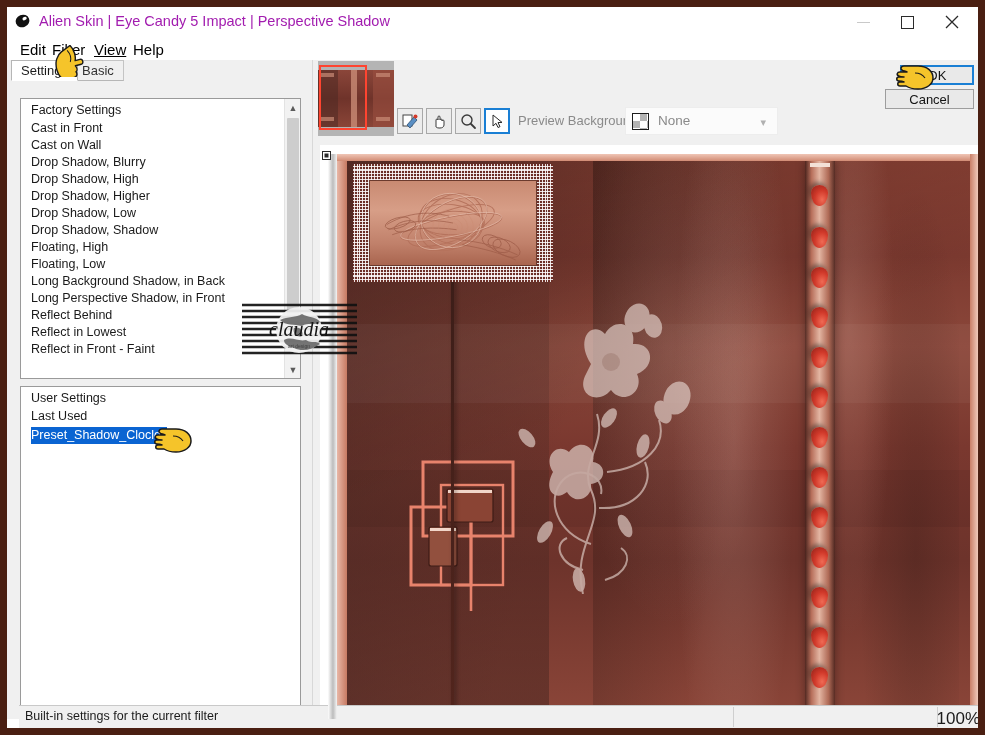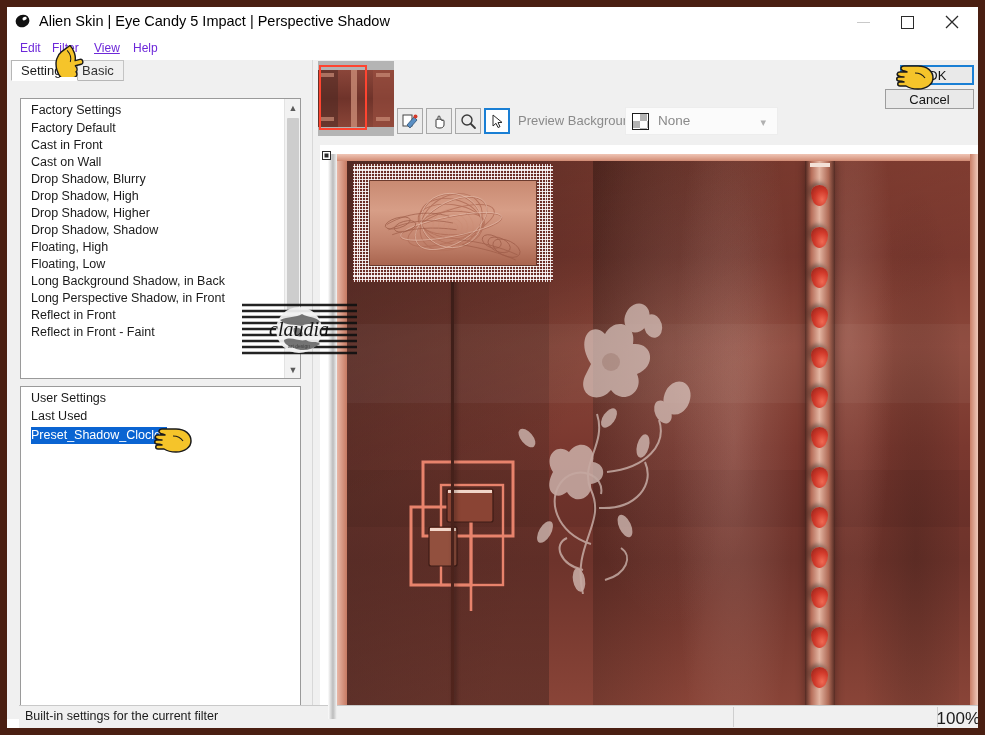--- a/index.html
+++ b/index.html
@@ -36,21 +36,21 @@
     left: 0; top: 0;
     width: 100%; height: 30px;
     background: #ffffff;
   }
   #app-icon {
     position: absolute; left: 6px; top: 5px;
     width: 19px; height: 19px;
   }
   #title-text {
     position: absolute; left: 32px; top: 6px;
-    font-size: 14.5px; color: #000000;
+    font-size: 14.5px; color: #a21caf;
     white-space: nowrap;
   }
   .winbtn {
     position: absolute; top: 0;
     width: 45px; height: 30px;
     display: flex; align-items: center; justify-content: center;
     color: #8c8c8c;
     font-size: 15px;
     background: transparent;
     border: 0;
@@ -64,21 +64,21 @@
 
   
   #menu-bar {
     position: absolute;
     left: 0; top: 30px;
     width: 100%; height: 23px;
     background: #ffffff;
   }
   .menu-item {
     position: absolute; top: 2px;
-    font-size: 12px; color: #6d28d9;
+    font-size: 15px; color: #000000;
     padding: 2px 4px;
     white-space: nowrap;
   }
   #menu-edit   { left: 9px;  }
   #menu-filter { left: 41px; }
   #menu-view   { left: 83px; text-decoration: underline; }
   #menu-help   { left: 122px;}
 
   
   #left-panel {
@@ -524,32 +524,33 @@
     <div id="tab-strip">
       <div class="tab" id="tab-settings">Settings</div>
       <div class="tab" id="tab-basic">Basic</div>
     </div>
 
     <div id="settings-body">
 
       <div id="factory-list-box">
         <div id="factory-list">
           <div class="list-row head">Factory Settings</div>
-          <div class="list-row">Factory Default</div>
           <div class="list-row">Cast in Front</div>
           <div class="list-row">Cast on Wall</div>
           <div class="list-row">Drop Shadow, Blurry</div>
           <div class="list-row">Drop Shadow, High</div>
           <div class="list-row">Drop Shadow, Higher</div>
+          <div class="list-row">Drop Shadow, Low</div>
           <div class="list-row">Drop Shadow, Shadow</div>
           <div class="list-row">Floating, High</div>
           <div class="list-row">Floating, Low</div>
           <div class="list-row">Long Background Shadow, in Back</div>
           <div class="list-row">Long Perspective Shadow, in Front</div>
-          <div class="list-row">Reflect in Front</div>
+          <div class="list-row">Reflect Behind</div>
+          <div class="list-row">Reflect in Lowest</div>
           <div class="list-row">Reflect in Front - Faint</div>
         </div>
         <div class="vscroll">
           <div class="arrow up">▲</div>
           <div class="thumb" style="top:19px; height:210px;"></div>
           <div class="arrow down">▼</div>
         </div>
       </div>
 
       <div id="user-list-box">

